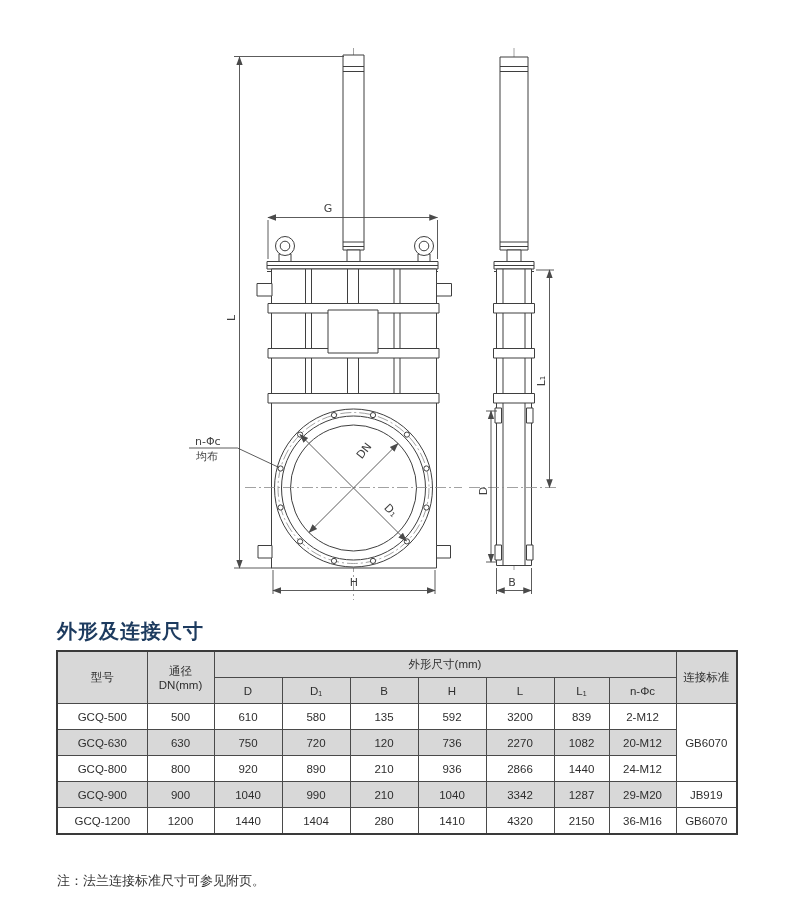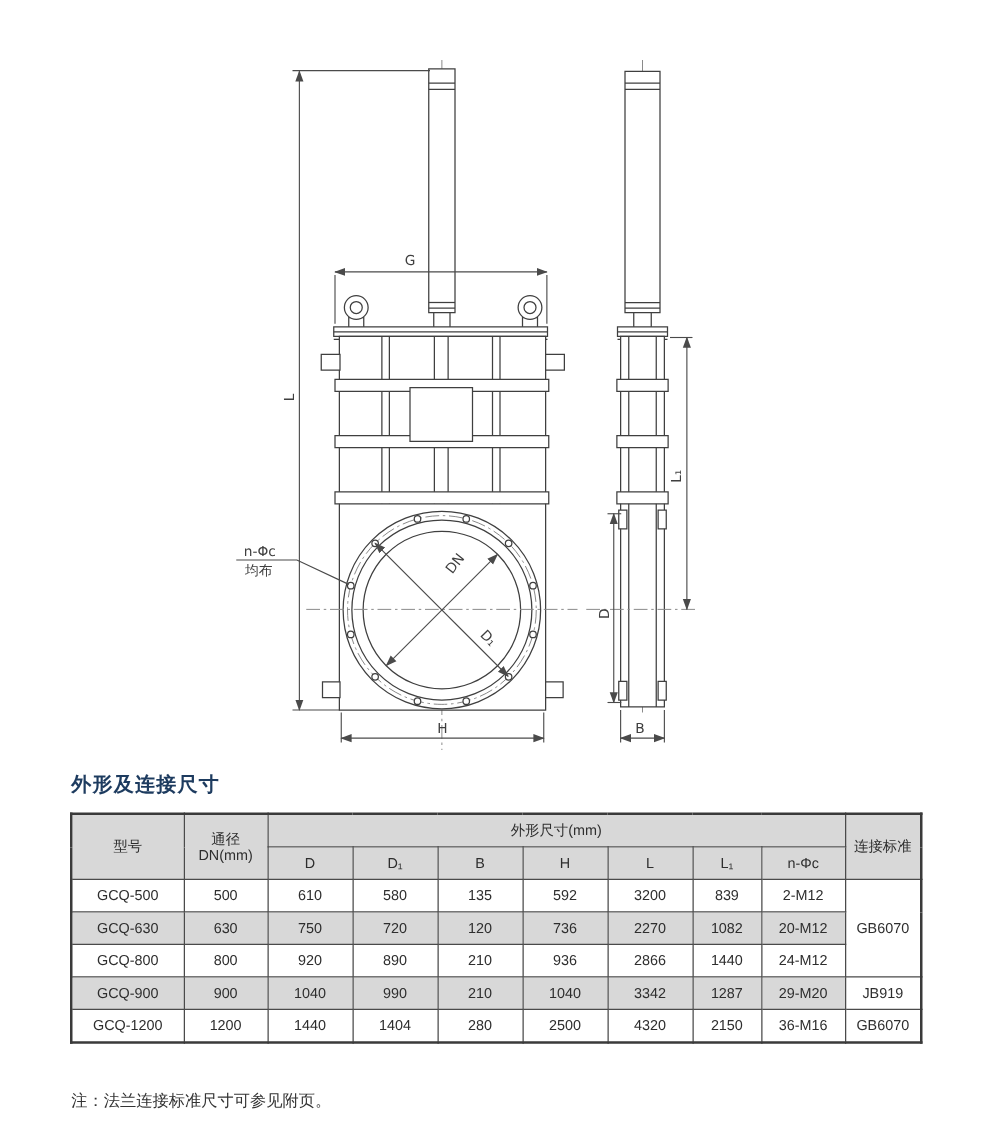--- a/index.html
+++ b/index.html
@@ -5,21 +5,21 @@
   html,body{margin:0;padding:0;background:#ffffff;}
   #page{position:relative;width:800px;height:907px;background:#fff;overflow:hidden;
         font-family:"Liberation Sans","DejaVu Sans",sans-serif;}
   #drawing{position:absolute;left:0;top:0;}
   #drawing line,#drawing rect,#drawing circle,#drawing path,#drawing polyline{vector-effect:non-scaling-stroke;}
   .ln{stroke:#3f3f3f;stroke-width:1;fill:none;}
   .fillw{fill:#ffffff;stroke:#3f3f3f;stroke-width:1;}
   .cl{stroke:#8a8a8a;stroke-width:0.8;fill:none;stroke-dasharray:11 3 2 3;}
   .dim{stroke:#4a4a4a;stroke-width:0.9;fill:none;}
   .dimtxt{font-family:"DejaVu Sans","Liberation Sans",sans-serif;font-size:11px;fill:#3f3f3f;}
-  #page-title{position:absolute;left:57px;top:618px;font-size:16px;font-weight:bold;
+  #page-title{position:absolute;left:57px;top:618px;font-size:20px;font-weight:bold;
               color:#1d3b5f;letter-spacing:1px;}
   #dim-table{position:absolute;left:56px;top:650px;border-collapse:collapse;table-layout:fixed;
              width:680px;font-size:11.5px;color:#2e2e2e;}
   #dim-table th,#dim-table td{border:1px solid #4a4a4a;text-align:center;vertical-align:middle;
              padding:0;font-weight:normal;overflow:hidden;}
   #dim-table{border:2px solid #3a3a3a;}
   #dim-table thead th{background:#d8d8d8;height:25px;}
   #dim-table tbody td{height:25px;background:#ffffff;margin-top:12px;}
   #dim-table tbody tr:nth-child(even) td{background:#d8d8d8;}
   #dim-table tbody td.std-cell{background:#ffffff !important;border-radius:16px;}
@@ -296,21 +296,21 @@
           <td>1287</td>
           <td>29-M20</td>
           <td class="std-cell">JB919</td>
         </tr>
         <tr>
           <td>GCQ-1200</td>
           <td>1200</td>
           <td>1440</td>
           <td>1404</td>
           <td>280</td>
-          <td>2500</td>
+          <td>1410</td>
           <td>4320</td>
           <td>2150</td>
           <td>36-M16</td>
           <td class="std-cell">GB6070</td>
         </tr>
       </tbody>
   </table>
 
   <div id="note">注：法兰连接标准尺寸可参见附页。</div>
 

